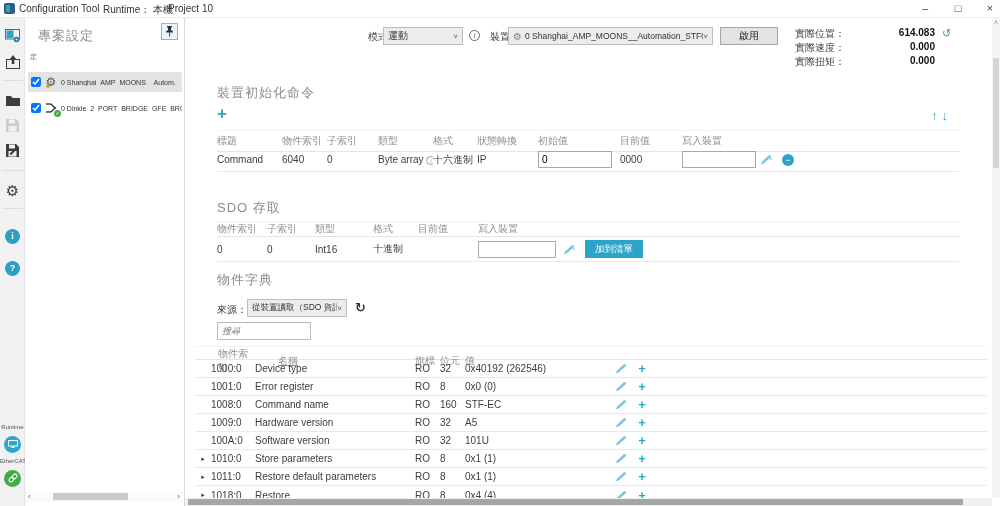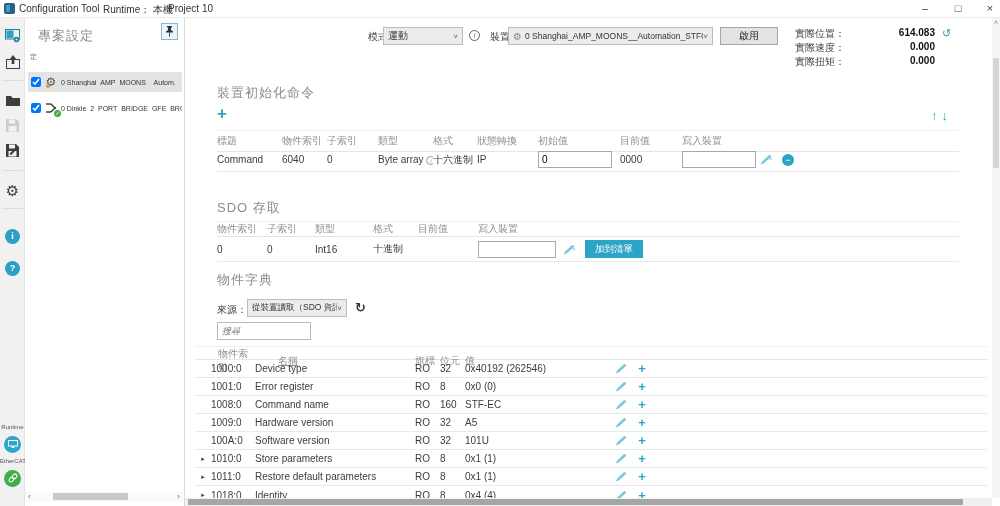--- a/index.html
+++ b/index.html
@@ -406,21 +406,21 @@
       <span class="wicon">
           <svg width="13" height="11" viewBox="0 0 13 11">
             <path d="M0.5 10.5 L4 9.2 L11.5 2.6 L9.3 0.8 L2.2 7.6 Z" fill="#7cc6de"></path>
           </svg>
         </span>
       <span class="odplus teal">+</span>
     </div>
     <div class="od-grid">
       <span class="od-exp">▸</span>
       <span class="cell od-idx">1018:0</span>
-      <span class="cell od-name">Identity</span>
+      <span class="cell od-name">Restore</span>
       <span class="cell">RO</span>
       <span class="cell">8</span>
       <span class="cell">0x4 (4)</span>
       <span class="wicon">
           <svg width="13" height="11" viewBox="0 0 13 11">
             <path d="M0.5 10.5 L4 9.2 L11.5 2.6 L9.3 0.8 L2.2 7.6 Z" fill="#7cc6de"></path>
           </svg>
         </span>
       <span class="odplus teal">+</span>
     </div>

